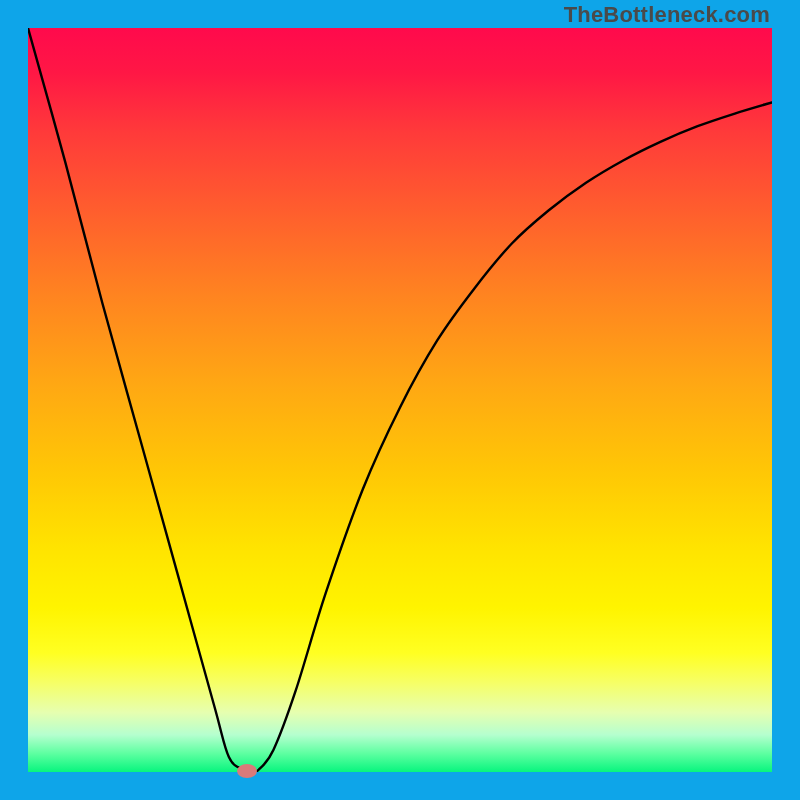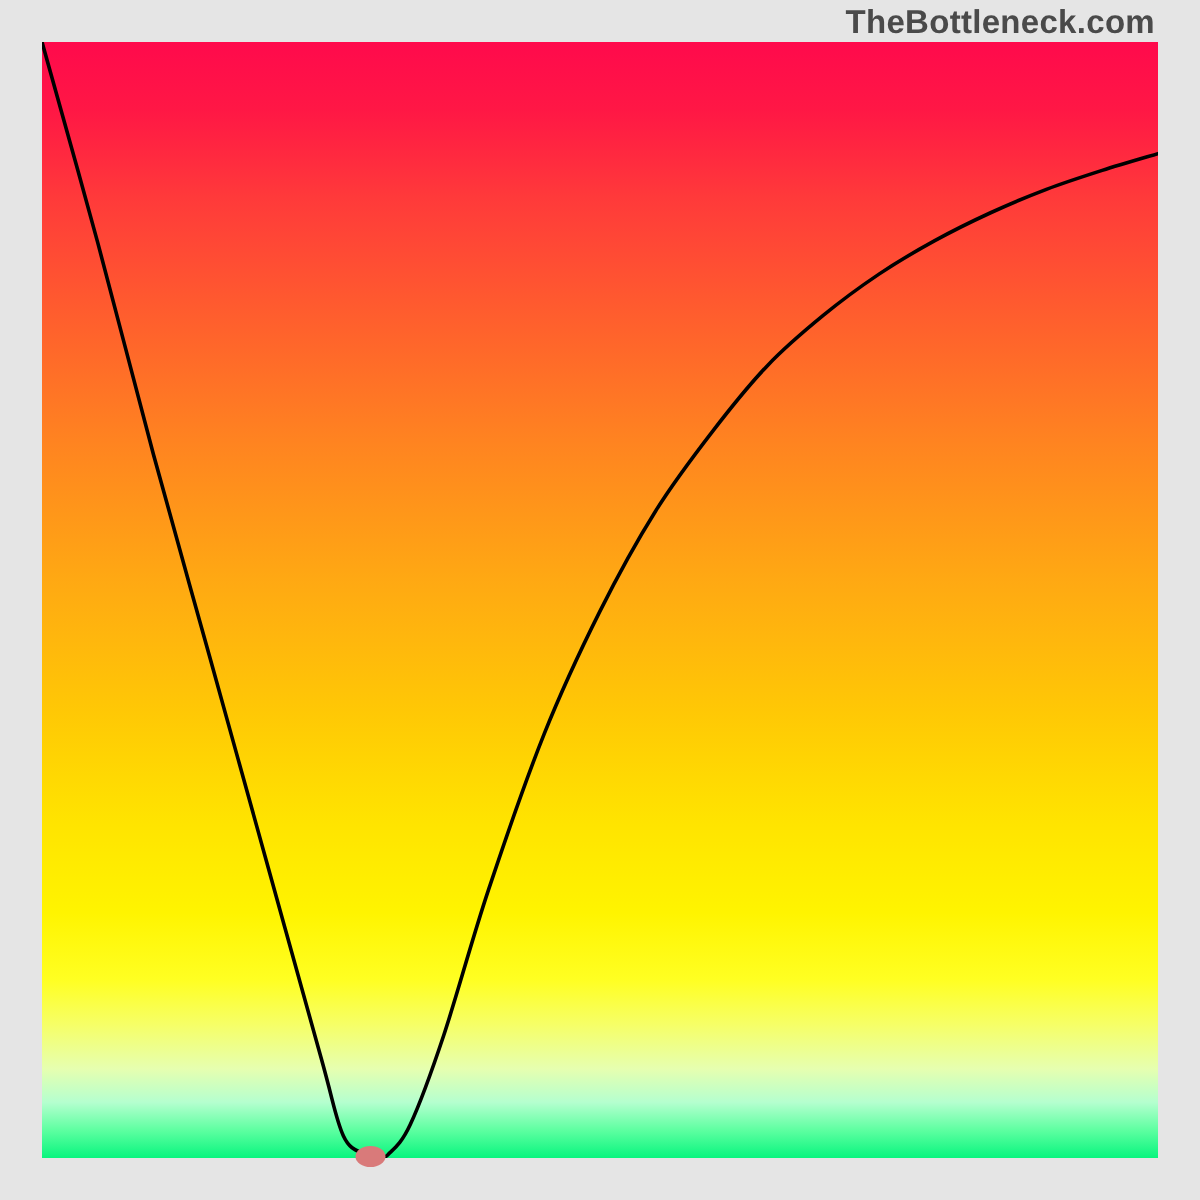--- a/index.html
+++ b/index.html
@@ -10,21 +10,21 @@
     background: #000;
     overflow: hidden;
     font-family: Arial, Helvetica, sans-serif;
   }
   .frame {
     position: absolute;
     top: 0;
     left: 0;
     width: 800px;
     height: 800px;
-    background: #e5e5e5;
+    background: #0ea5e9;
   }
   .plot-bg {
     position: absolute;
     left: 28px;
     top: 28px;
     width: 744px;
     height: 744px;
     background: linear-gradient(
       to bottom,
       #ff0a4c 0%,

